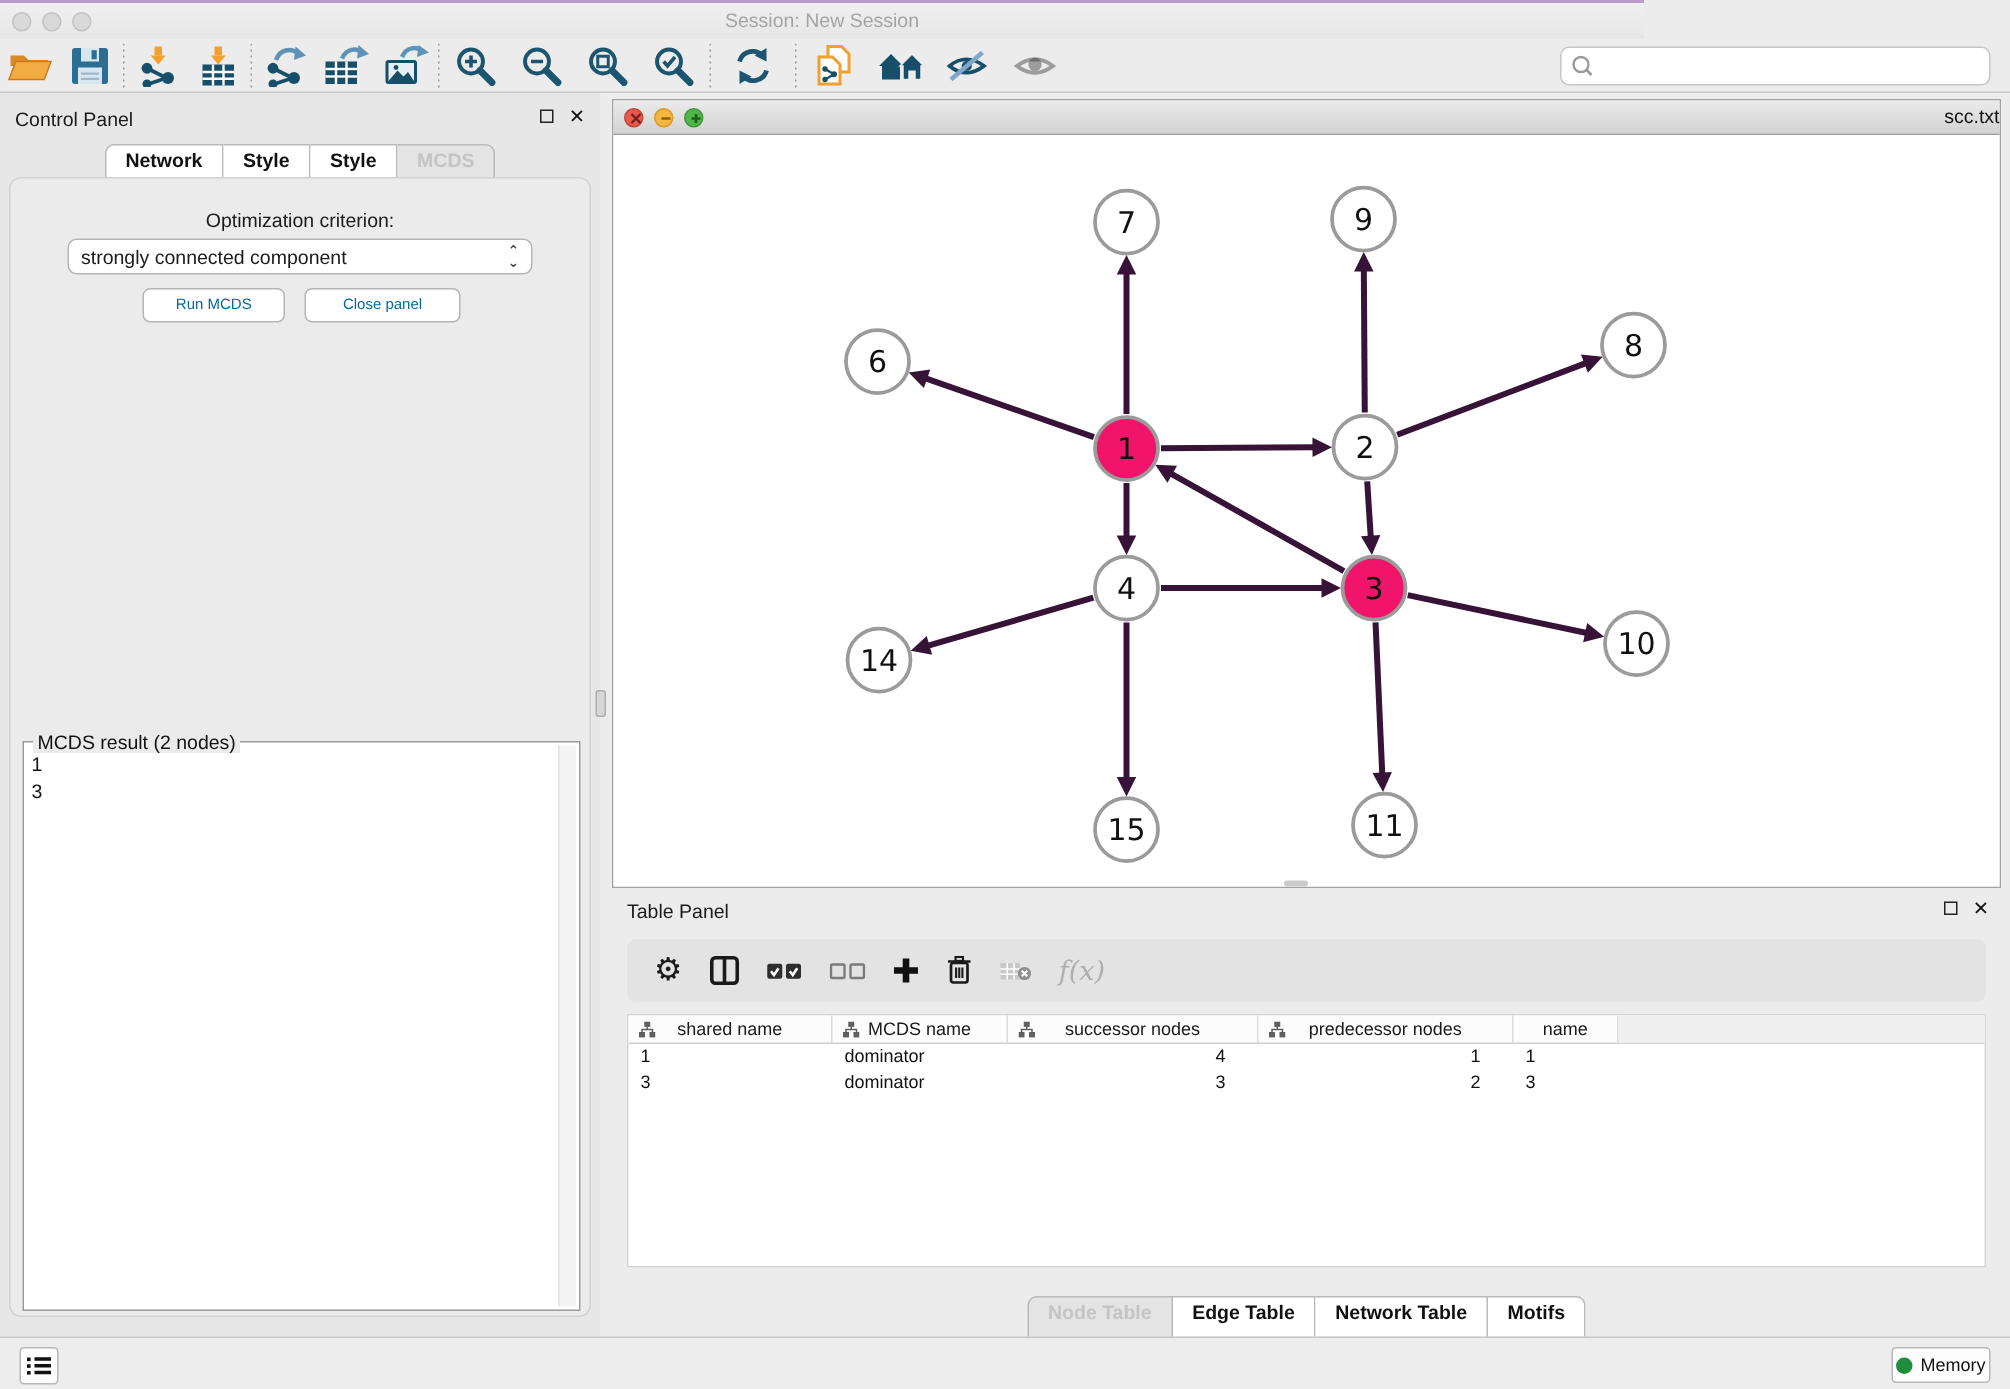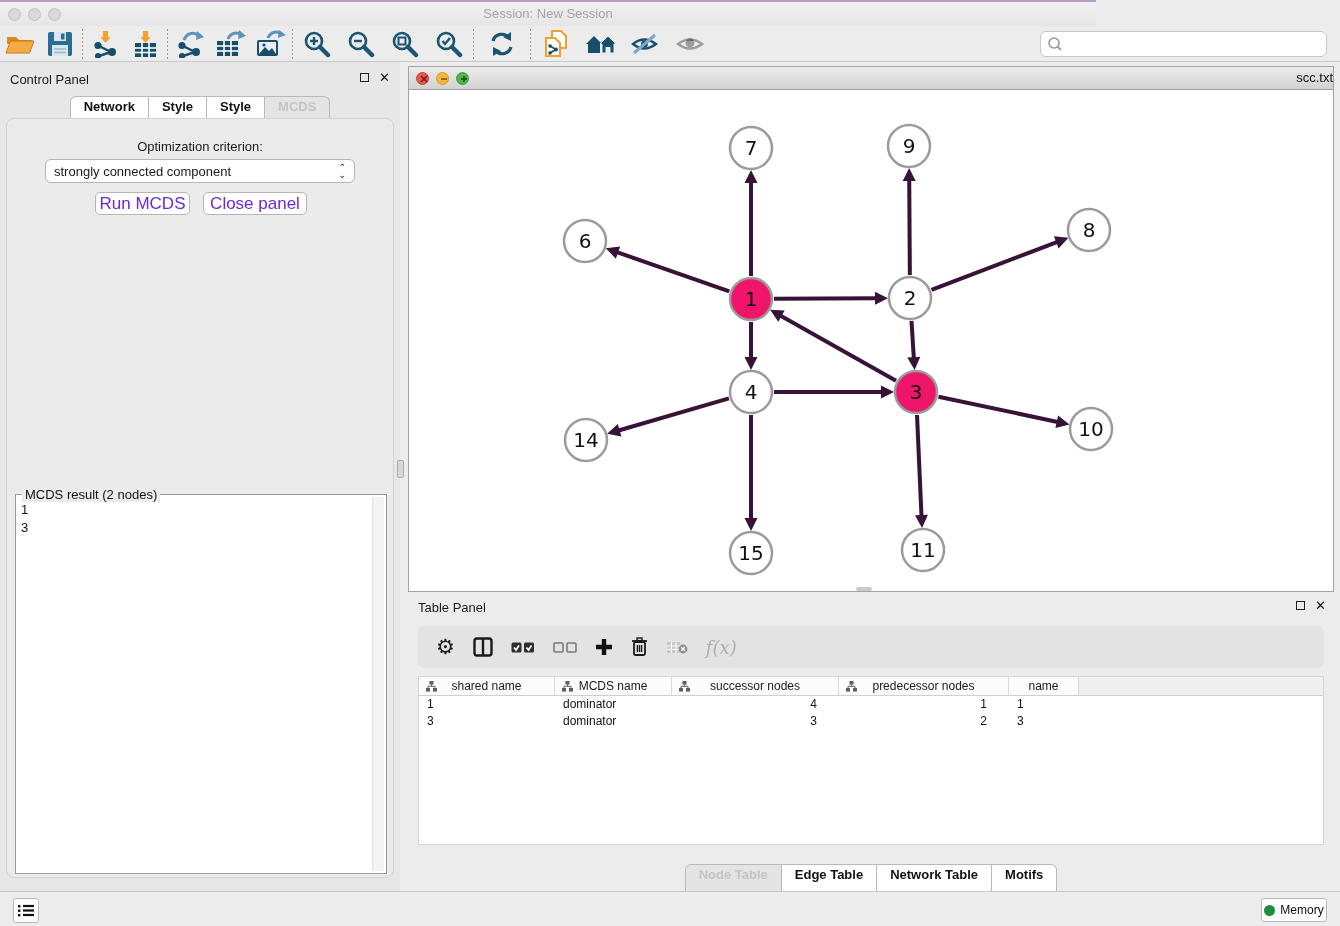--- a/index.html
+++ b/index.html
@@ -46,21 +46,21 @@
 
   #cp-body { left:6px; top:56px; width:388px; height:760px; background:#EBEBEB;
     border:1px solid #D2D2D2; border-radius:8px; }
   #opt-label { width:100%; top:20px; text-align:center; font-size:13px; }
   #criterion-select { left:38px; top:40px; width:310px; height:24px; background:#fff;
     border:1px solid #B5B5B5; border-radius:6px; display:flex; align-items:center;
     padding:0 8px; font-size:13px; }
   #criterion-select .stepper { margin-left:auto; color:#444; font-size:9px; line-height:8px;
     display:flex; flex-direction:column; align-items:center; font-weight:700; }
   .push-btn { position:absolute; height:23px; background:#fff; border:1px solid #B5B5B5;
-    border-radius:5px; font-size:17px; color:#6d28d9; text-align:center; line-height:21px; }
+    border-radius:5px; font-size:10px; color:#0369a1; text-align:center; line-height:21px; }
   #run-btn { left:88px; top:73px; width:95px; }
   #close-panel-btn { left:196px; top:73px; width:104px; }
 
   #mcds-fieldset { left:8px; top:375px; width:372px; height:380px; border:1px solid #9A9A9A;
     background:#fff; }
   #mcds-legend { position:absolute; left:6px; top:-8px; background:#EBEBEB; padding:0 3px;
     font-size:13px; color:#111; }
   #mcds-lines { position:absolute; left:5px; top:6px; font-size:13px; line-height:18px; color:#111;
     white-space:pre; }
   #mcds-scroll { position:absolute; right:2px; top:2px; width:12px; height:374px;

